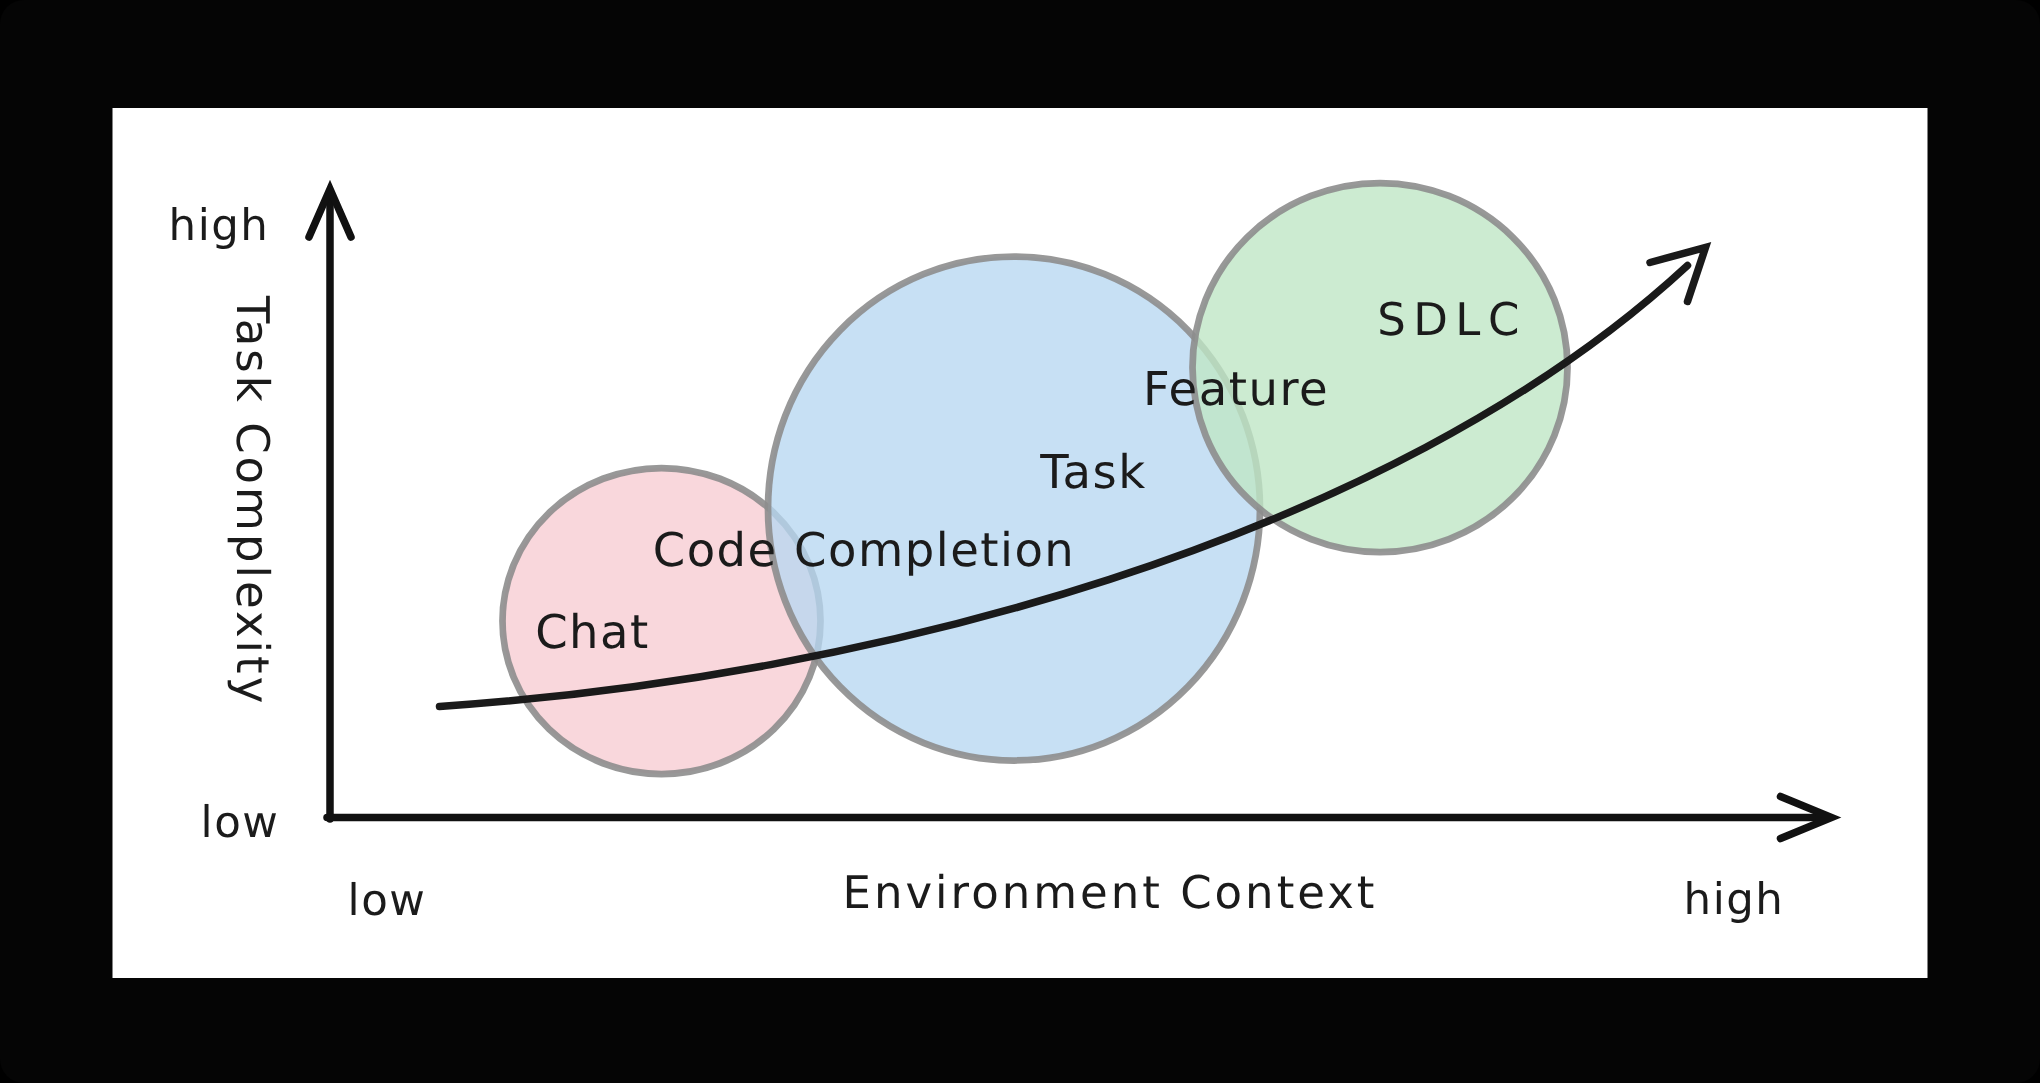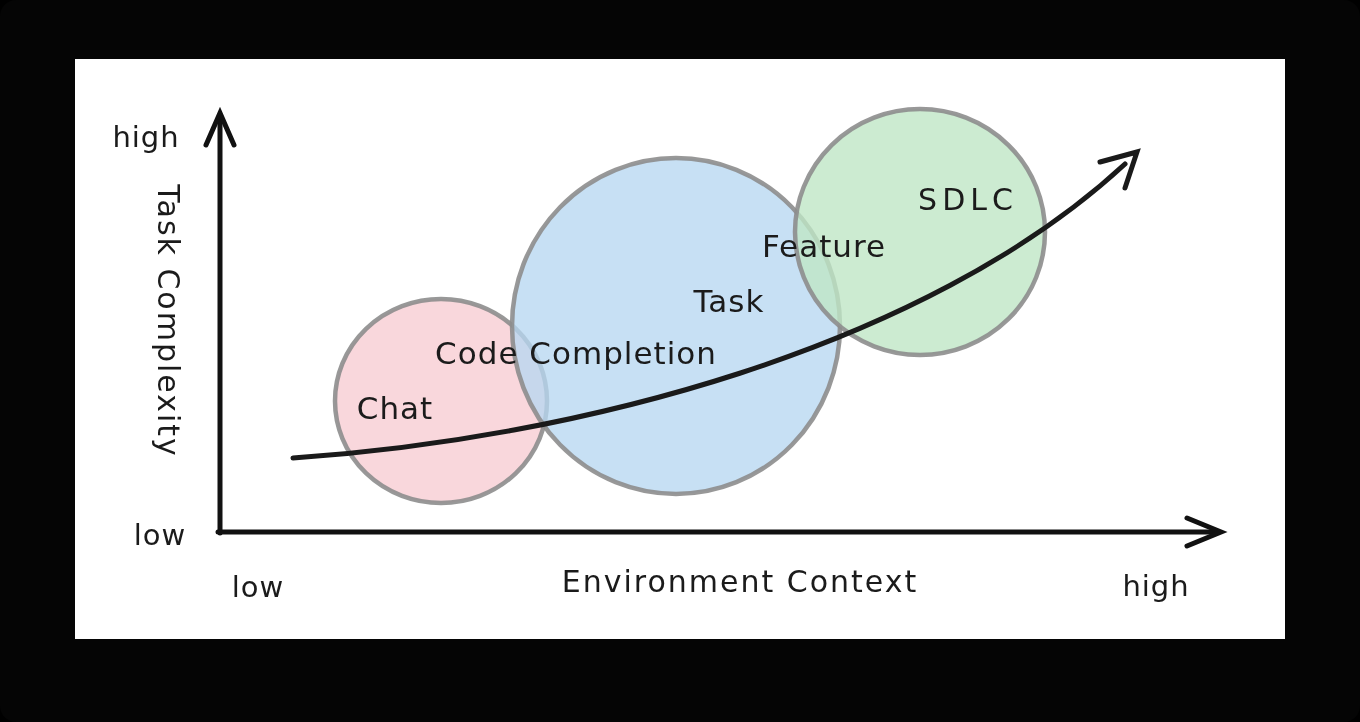--- a/index.html
+++ b/index.html
@@ -12,21 +12,21 @@
     width: 1360px;
     height: 722px;
     background: #050505;
     border-radius: 16px;
     overflow: hidden;
     font-family: "DejaVu Sans", sans-serif;
   }
   .panel {
     position: absolute;
     left: 75px;
-    top: 59px;
+    top: 72px;
     width: 1210px;
     height: 580px;
     background: #ffffff;
   }
   .panel svg {
     display: block;
     width: 100%;
     height: 100%;
   }
   text {

